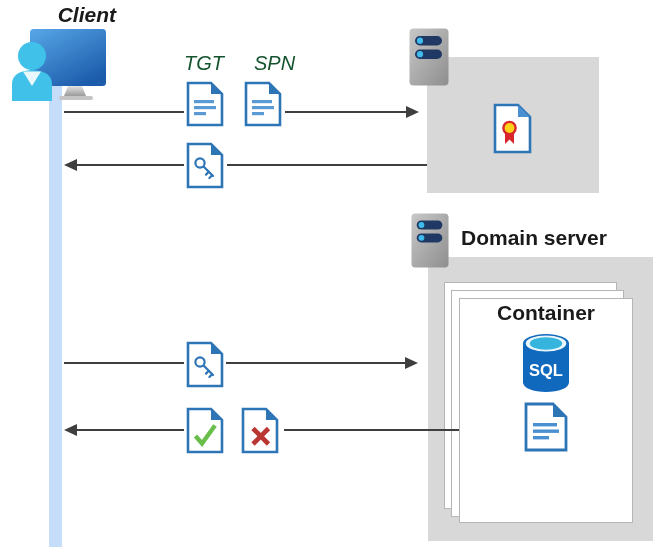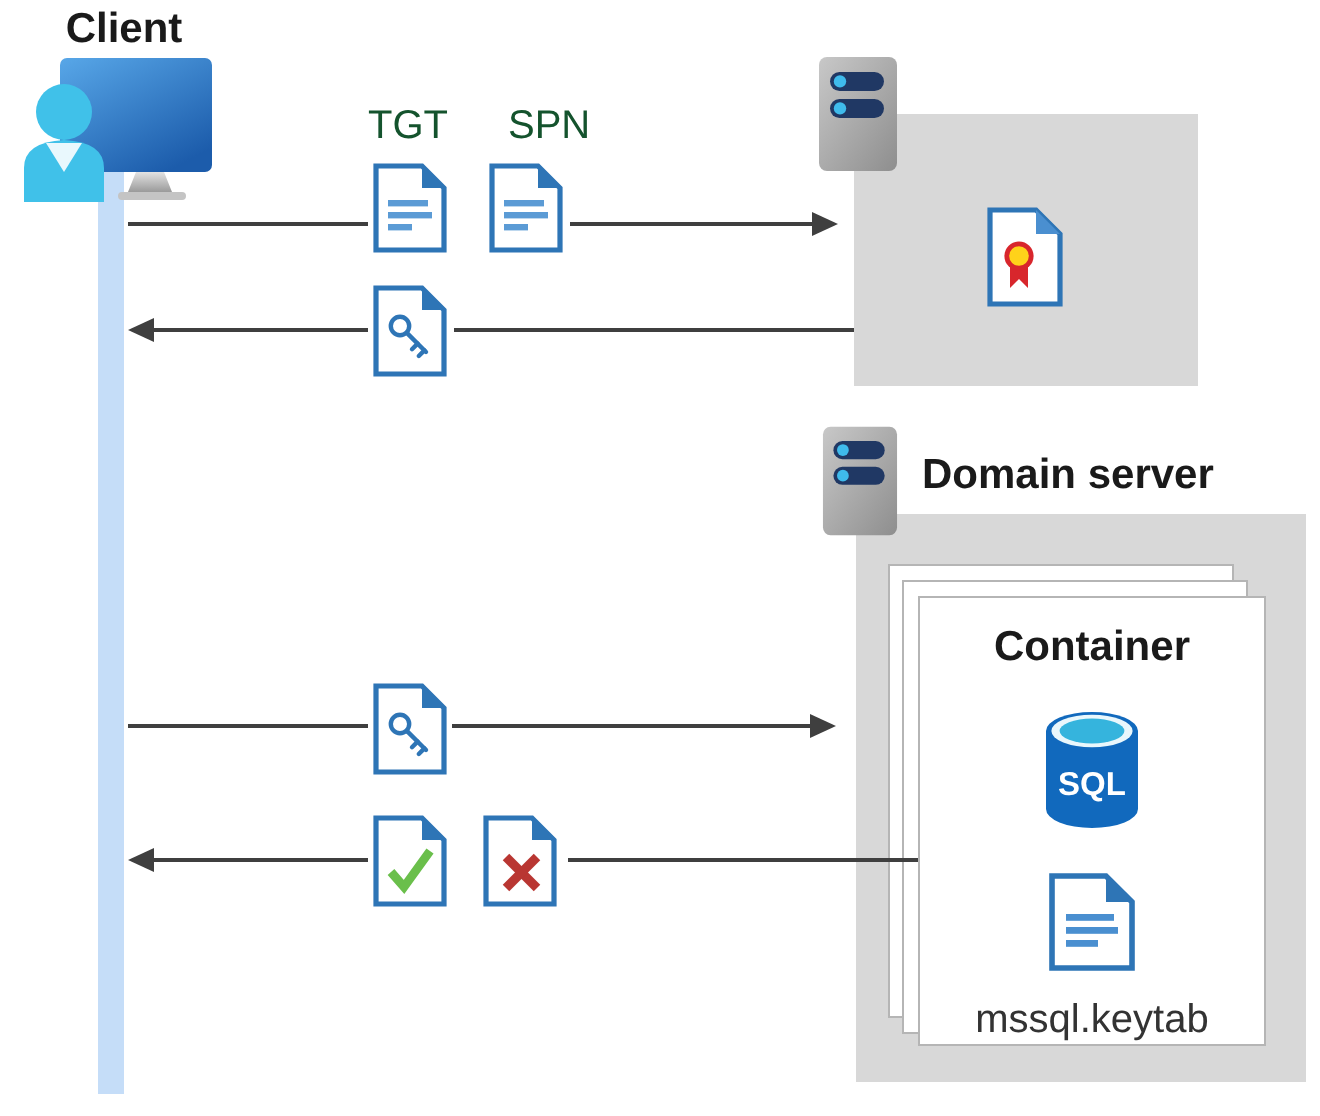--- a/index.html
+++ b/index.html
@@ -12,24 +12,24 @@
   .lbl{font-size:20px;color:#14532d;}
   .ln{position:absolute;height:2px;background:#3f3f3f;}
   .ah-r{position:absolute;width:0;height:0;border-top:6px solid transparent;
         border-bottom:6px solid transparent;border-left:13px solid #3f3f3f;}
   .ah-l{position:absolute;width:0;height:0;border-top:6px solid transparent;
         border-bottom:6px solid transparent;border-right:13px solid #3f3f3f;}
   .graybox{position:absolute;background:#d8d8d8;}
   .sheet{position:absolute;background:#ffffff;border:1px solid #b5b5b5;box-sizing:border-box;}
   .doc{position:absolute;}
   #lifeline{position:absolute;left:49px;top:68px;width:13px;height:479px;background:#c5ddf8;}
-  #front-sheet{display:flex;flex-direction:column;align-items:center;padding-top:13px;justify-content:space-between;}
+  #front-sheet{display:flex;flex-direction:column;align-items:center;padding-top:2px;}
   #container-title{font-weight:700;font-size:21px;color:#1a1a1a;}
   #keytab-label{font-size:20px;color:#333333;margin-top:2px;}
-  .ctr{text-align:center;}
+  .ctr{text-align:right;font-style:italic;}
 </style>
 </head>
 <body>
 
 <div id="canvas">
 
   <div id="lifeline"></div>
 
   <div class="abs hdr ctr" style="left:8px;top:1px;width:108px;">Client</div>
   <svg class="abs" style="left:12px;top:27px;" width="100" height="74" viewBox="0 0 100 74">
@@ -144,21 +144,20 @@
       <ellipse cx="26" cy="11.5" rx="16.2" ry="6.2" fill="#35b4dd"></ellipse>
       <text x="26" y="43.5" text-anchor="middle" font-family="Liberation Sans, sans-serif" font-size="16.5" font-weight="700" fill="#ffffff">SQL</text>
     </svg>
     <svg style="margin-top:7px;" width="44" height="50" viewBox="0 0 44 50">
       <path d="M2,2 H29 L42,15 V48 H2 Z" fill="#ffffff" stroke="#2e75b6" stroke-width="2.8"></path>
       <path d="M29,2 L29,15 L42,15 Z" fill="#2e75b6"></path>
       <rect x="9" y="21" width="24" height="3.4" fill="#4a8fd0"></rect>
       <rect x="9" y="27.5" width="26" height="3.4" fill="#4a8fd0"></rect>
       <rect x="9" y="34" width="16" height="3.4" fill="#4a8fd0"></rect>
     </svg>
-    <div id="keytab-label">mssql.keytab</div>
   </div>
 
   <div>
     <div class="ln" style="left:64px;top:362px;width:120px;"></div>
     <div class="ln" style="left:226px;top:362px;width:179px;"></div>
     <div class="ah-r" style="left:405px;top:357px;"></div>
   </div>
 
   <div>
     <div class="ah-l" style="left:64px;top:424px;"></div>

